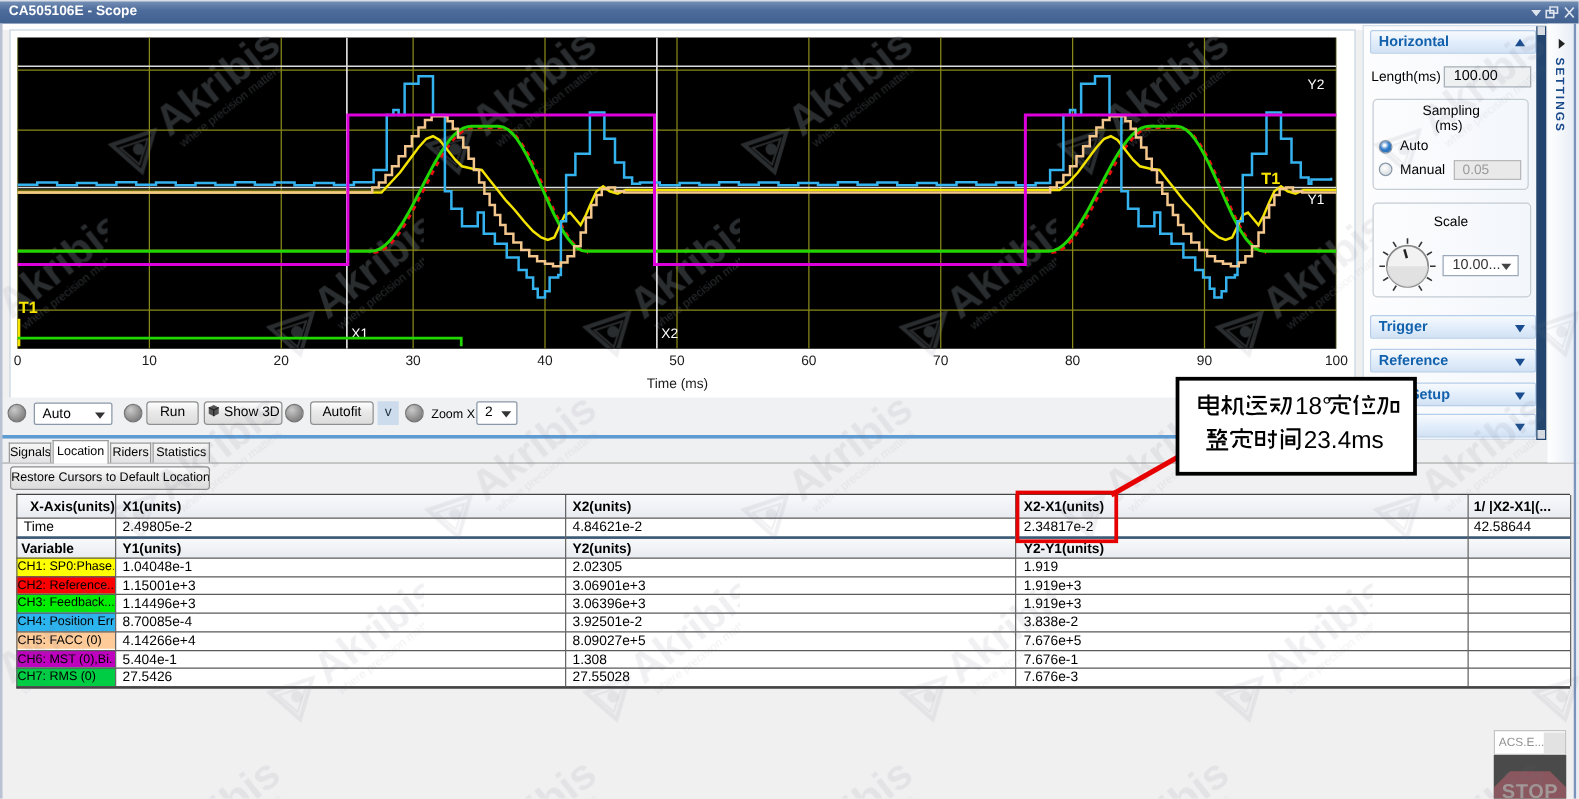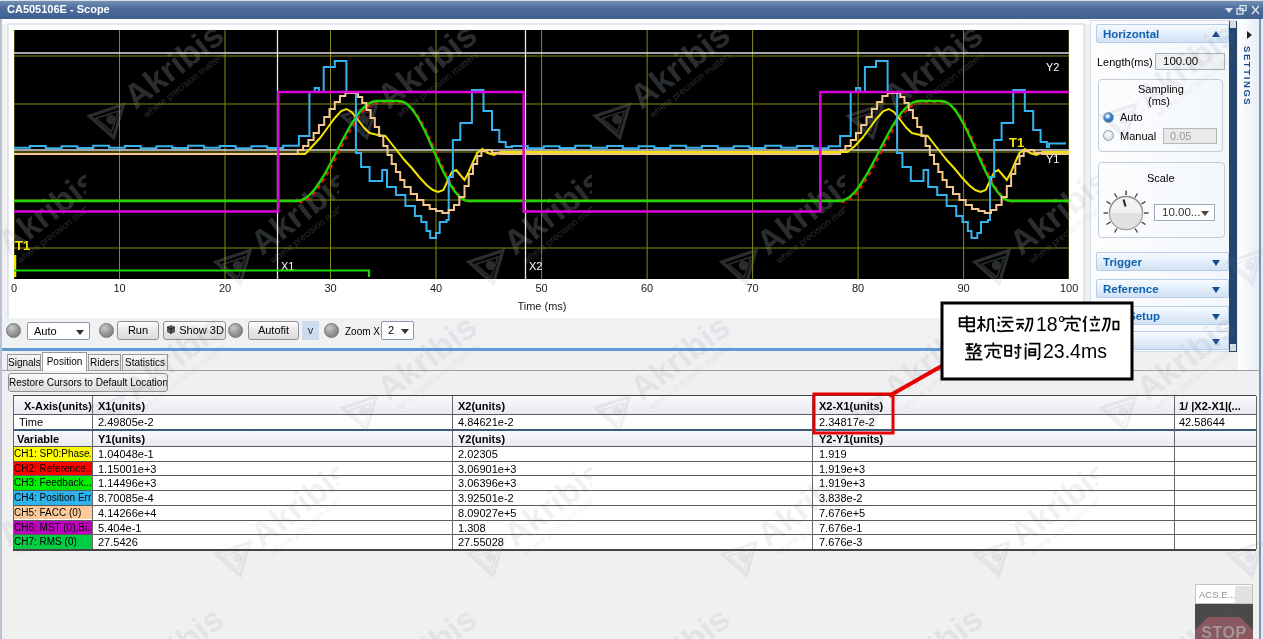--- a/index.html
+++ b/index.html
@@ -113,21 +113,21 @@
 <div class="circ" style="left:228px;top:323px"></div>
 <div class="btn" style="left:248px;top:321px;width:51px;height:19px">Autofit</div>
 <div class="abs" style="left:302px;top:321px;width:17px;height:19px;background:#cddcec;font-size:11px;text-align:center;line-height:18px;color:#234">v</div>
 <div class="circ" style="left:324px;top:323px"></div>
 <div class="abs" style="left:345px;top:326px;font-size:10px">Zoom X</div>
 <div class="abs" style="left:381px;top:321px;width:33px;height:19px;background:#fff;border:1px solid #8a98a8;border-radius:2px;font-size:11px;line-height:16px;padding-left:6px">2<span style="position:absolute;right:4px;top:7px;width:0;height:0;border-left:4px solid transparent;border-right:4px solid transparent;border-top:5px solid #333"></span></div>
 <div class="abs" style="left:0;top:348px;width:1090px;height:3px;background:#5e9bd3"></div>
 <div class="abs" style="left:0;top:351px;width:1263px;height:19px;background:#eef0f1"></div>
 <div class="abs" style="left:0;top:370px;width:1263px;height:1px;background:#a0a0a0"></div>
 <div class="abs" style="left:7px;top:354px;width:34px;height:16px;background:linear-gradient(#f6f6f6,#e2e2e4);border:1px solid #9a9a9a;border-bottom:none;font-size:10px;text-align:center;line-height:16px;overflow:hidden">Signals</div>
-<div class="abs" style="left:42px;top:352px;width:45px;height:19px;background:#fff;border:1px solid #9a9a9a;border-bottom:none;font-size:10px;text-align:center;line-height:18px;z-index:3">Position</div>
+<div class="abs" style="left:42px;top:352px;width:45px;height:19px;background:#fff;border:1px solid #9a9a9a;border-bottom:none;font-size:10px;text-align:center;line-height:18px;z-index:3">Location</div>
 <div class="abs" style="left:88px;top:354px;width:33px;height:16px;background:linear-gradient(#f6f6f6,#e2e2e4);border:1px solid #9a9a9a;border-bottom:none;font-size:10px;text-align:center;line-height:16px;overflow:hidden">Riders</div>
 <div class="abs" style="left:122px;top:354px;width:46px;height:16px;background:linear-gradient(#f6f6f6,#e2e2e4);border:1px solid #9a9a9a;border-bottom:none;font-size:10px;text-align:center;line-height:16px;overflow:hidden">Statistics</div>
 <div class="abs" style="left:0;top:371px;width:1263px;height:25px;background:#f0f0f2"></div>
 <div class="btn" style="left:8px;top:373px;width:160px;height:19px;line-height:18px;font-size:10px;white-space:nowrap;overflow:hidden">Restore Cursors to Default Location</div>
 <div class="abs" style="left:13px;top:396px;width:1243px;height:153px;background:#fff"></div>
 <div class="abs" style="left:13px;top:396px;width:1243px;height:18px;background:linear-gradient(#f8f9fb,#e8ebf0)"></div>
 <div class="abs" style="left:13px;top:431px;width:1243px;height:15px;background:linear-gradient(#f8f9fb,#e8ebf0)"></div>
 <div class="abs" style="left:13px;top:446px;width:79px;height:14.699999999999989px;background:#ffff00"></div>
 <div class="abs" style="left:13px;top:460.7px;width:79px;height:14.699999999999989px;background:#ff0000"></div>
 <div class="abs" style="left:13px;top:475.4px;width:79px;height:14.700000000000045px;background:#00ee00"></div>

